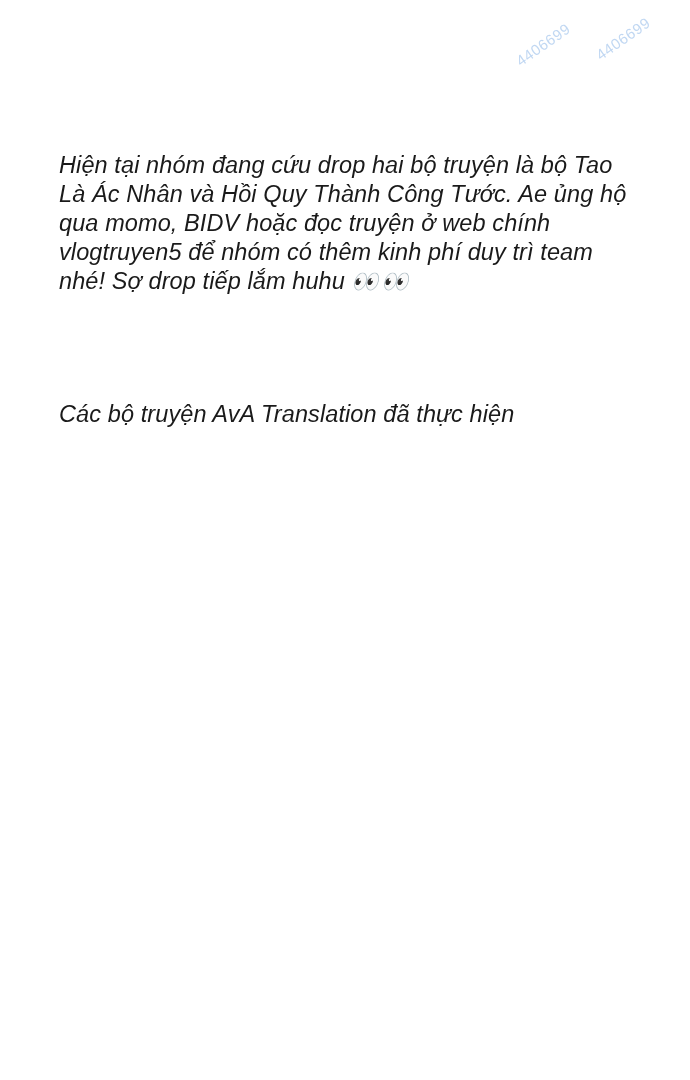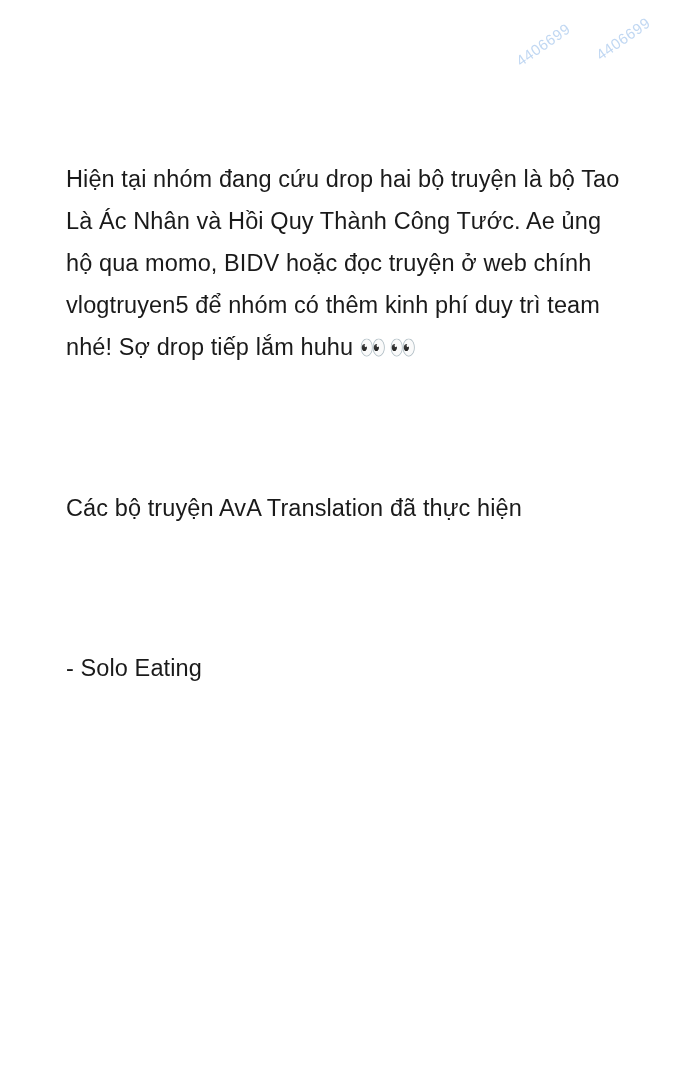--- a/index.html
+++ b/index.html
@@ -36,44 +36,44 @@
   .wm-1 { top: 36px; left: 512px; }
   .wm-2 { top: 30px; left: 592px; }
   .body-text {
     font-size: 23.5px;
     line-height: 34px;
     white-space: pre-wrap;
     word-wrap: break-word;
     letter-spacing: 0.1px;
   }
   .para {
-    margin: 8px;
+    margin: 1px;
     font-size: 23.5px;
-    line-height: 42px;
+    line-height: 29px;
+    font-style: italic;
   }
   .emoji {
     font-size: 22px;
     letter-spacing: 2px;
   }
 </style>
 </head>
 <body>
 
 <div class="page">
 
   <div class="watermark wm-1">4406699</div>
   <div class="watermark wm-2">4406699</div>
 
   <div class="body-text">
 
     <p class="para"><span>Hiện tại nhóm đang cứu drop hai bộ truyện là bộ Tao Là Ác Nhân và Hồi Quy Thành Công Tước. Ae ủng hộ qua momo, BIDV hoặc đọc truyện ở web chính vlogtruyen5 để nhóm có thêm kinh phí duy trì team nhé! Sợ drop tiếp lắm huhu</span> <span class="emoji">👀👀</span></p>
 
     <p class="para">Các bộ truyện AvA Translation đã thực hiện</p>
 
-    <p class="para">- Solo Eating</p>
     
 
     
     
     
     
     
     
     
     

